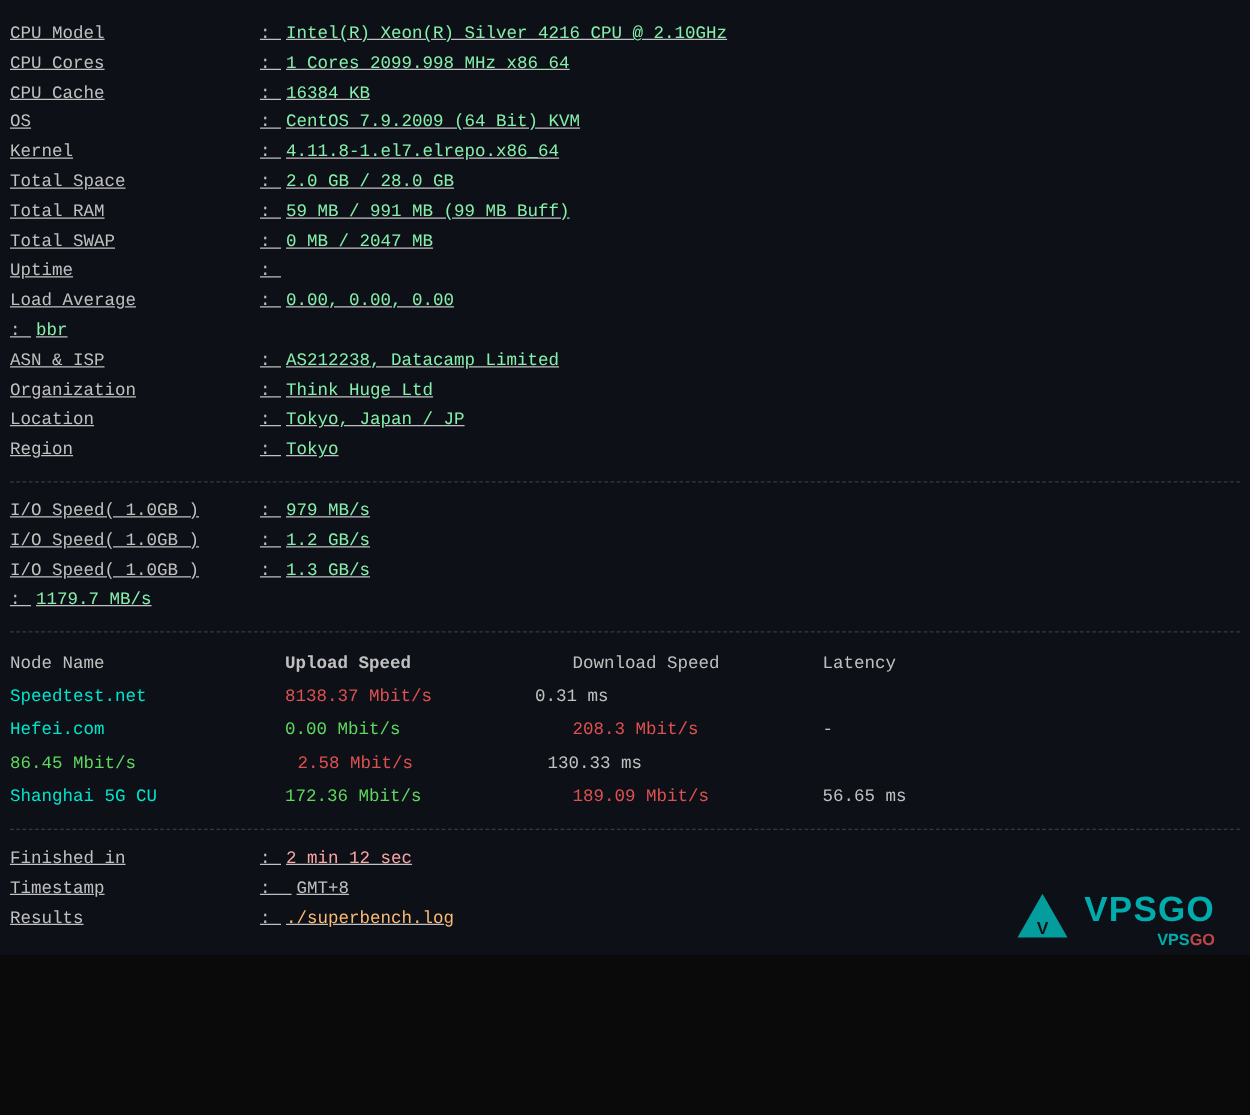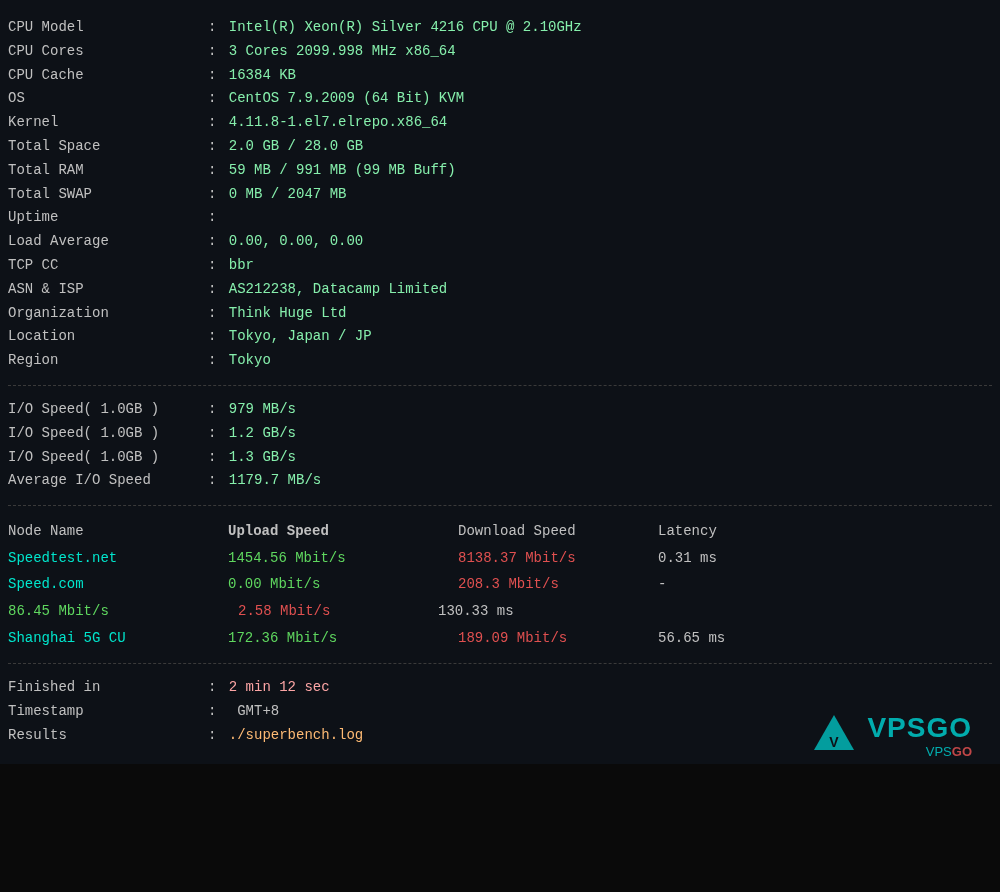--- a/index.html
+++ b/index.html
@@ -21,20 +21,21 @@
     }
     .divider {
       border: none;
       border-top: 1px dashed #3a3a3a;
       margin: 6px 0;
     }
     .row {
       display: flex;
       line-height: 1.7;
       white-space: pre;
+      text-decoration: underline;
     }
     .label {
       color: #c0c0c0;
       min-width: 200px;
     }
     .colon {
       color: #c0c0c0;
       margin-right: 4px;
     }
     .value-cyan {
@@ -103,21 +104,21 @@
 
     <div class="row">
       <span class="label">CPU Model</span>
       <span class="colon">: </span>
       <span class="value-cyan">Intel(R) Xeon(R) Silver 4216 CPU @ 2.10GHz</span>
     </div>
 
     <div class="row">
       <span class="label">CPU Cores</span>
       <span class="colon">: </span>
-      <span class="value-cyan">3 Cores 2099.998 MHz x86_64</span>
+      <span class="value-cyan">1 Cores 2099.998 MHz x86_64</span>
     </div>
 
     <div class="row">
       <span class="label">CPU Cache</span>
       <span class="colon">: </span>
       <span class="value-cyan">16384 KB</span>
     </div>
 
     <div class="row">
       <span class="label">OS</span>
@@ -154,21 +155,20 @@
       <span class="colon">: </span>
     </div>
 
     <div class="row">
       <span class="label">Load Average</span>
       <span class="colon">: </span>
       <span class="value-cyan">0.00, 0.00, 0.00</span>
     </div>
 
     <div class="row">
-      <span class="label">TCP CC</span>
       <span class="colon">: </span>
       <span class="value-cyan">bbr</span>
     </div>
 
     <div class="row">
       <span class="label">ASN &amp; ISP</span>
       <span class="colon">: </span>
       <span class="value-cyan">AS212238, Datacamp Limited</span>
     </div>
 
@@ -207,47 +207,45 @@
       <span class="value-cyan">1.2 GB/s</span>
     </div>
 
     <div class="row">
       <span class="label">I/O Speed( 1.0GB )</span>
       <span class="colon">: </span>
       <span class="value-cyan">1.3 GB/s</span>
     </div>
 
     <div class="row">
-      <span class="label">Average I/O Speed</span>
       <span class="colon">: </span>
       <span class="value-cyan">1179.7 MB/s</span>
     </div>
   </div>
 
   <hr class="divider">
 
   <div class="section">
     <div class="net-table">
 
       <div class="net-header-row">
         <span class="col-node">Node Name</span>
         <span class="col-upload">Upload Speed</span>
         <span class="col-download">Download Speed</span>
         <span class="col-latency">Latency</span>
       </div>
 
       <div class="net-data-row">
         <span class="col-node">Speedtest.net    </span>
-        <span class="col-upload">1454.56 Mbit/s        </span>
         <span class="col-download">8138.37 Mbit/s    </span>
         <span class="col-latency">0.31 ms</span>
       </div>
 
       <div class="net-data-row">
-        <span class="col-node">Speed.com         </span>
+        <span class="col-node">Hefei.com         </span>
         <span class="col-upload">0.00 Mbit/s           </span>
         <span class="col-download">208.3 Mbit/s      </span>
         <span class="col-latency">-</span>
       </div>
 
       <div class="net-data-row">
         <span class="col-upload">86.45 Mbit/s          </span>
         <span class="col-download">2.58 Mbit/s       </span>
         <span class="col-latency">130.33 ms</span>
       </div>
@@ -285,20 +283,20 @@
     </div>
 
     <div class="watermark">
       <svg class="watermark-logo" viewBox="0 0 50 50" xmlns="http://www.w3.org/2000/svg">
         <polygon points="25,5 45,40 5,40" fill="#00c8c8" opacity="0.9"></polygon>
         <text x="25" y="37" text-anchor="middle" font-size="14" font-weight="bold" fill="#0d1117" font-family="Arial">V</text>
       </svg>
       <div>
         <span class="watermark-text">VPSGO</span>
         <span class="watermark-sub">
-          <span style="color:#00c8c8; font-size:13px; font-weight:normal;">VPS</span><span style="color:#e05050; font-size:13px; font-weight:bold;">GO</span>
+          <span style="color:#00c8c8; font-size:13px; font-weight:bold;">VPS</span><span style="color:#e05050; font-size:13px; font-weight:bold;">GO</span>
         </span>
       </div>
     </div>
 
   </div>
 
 </div>
 
 </body></html>

